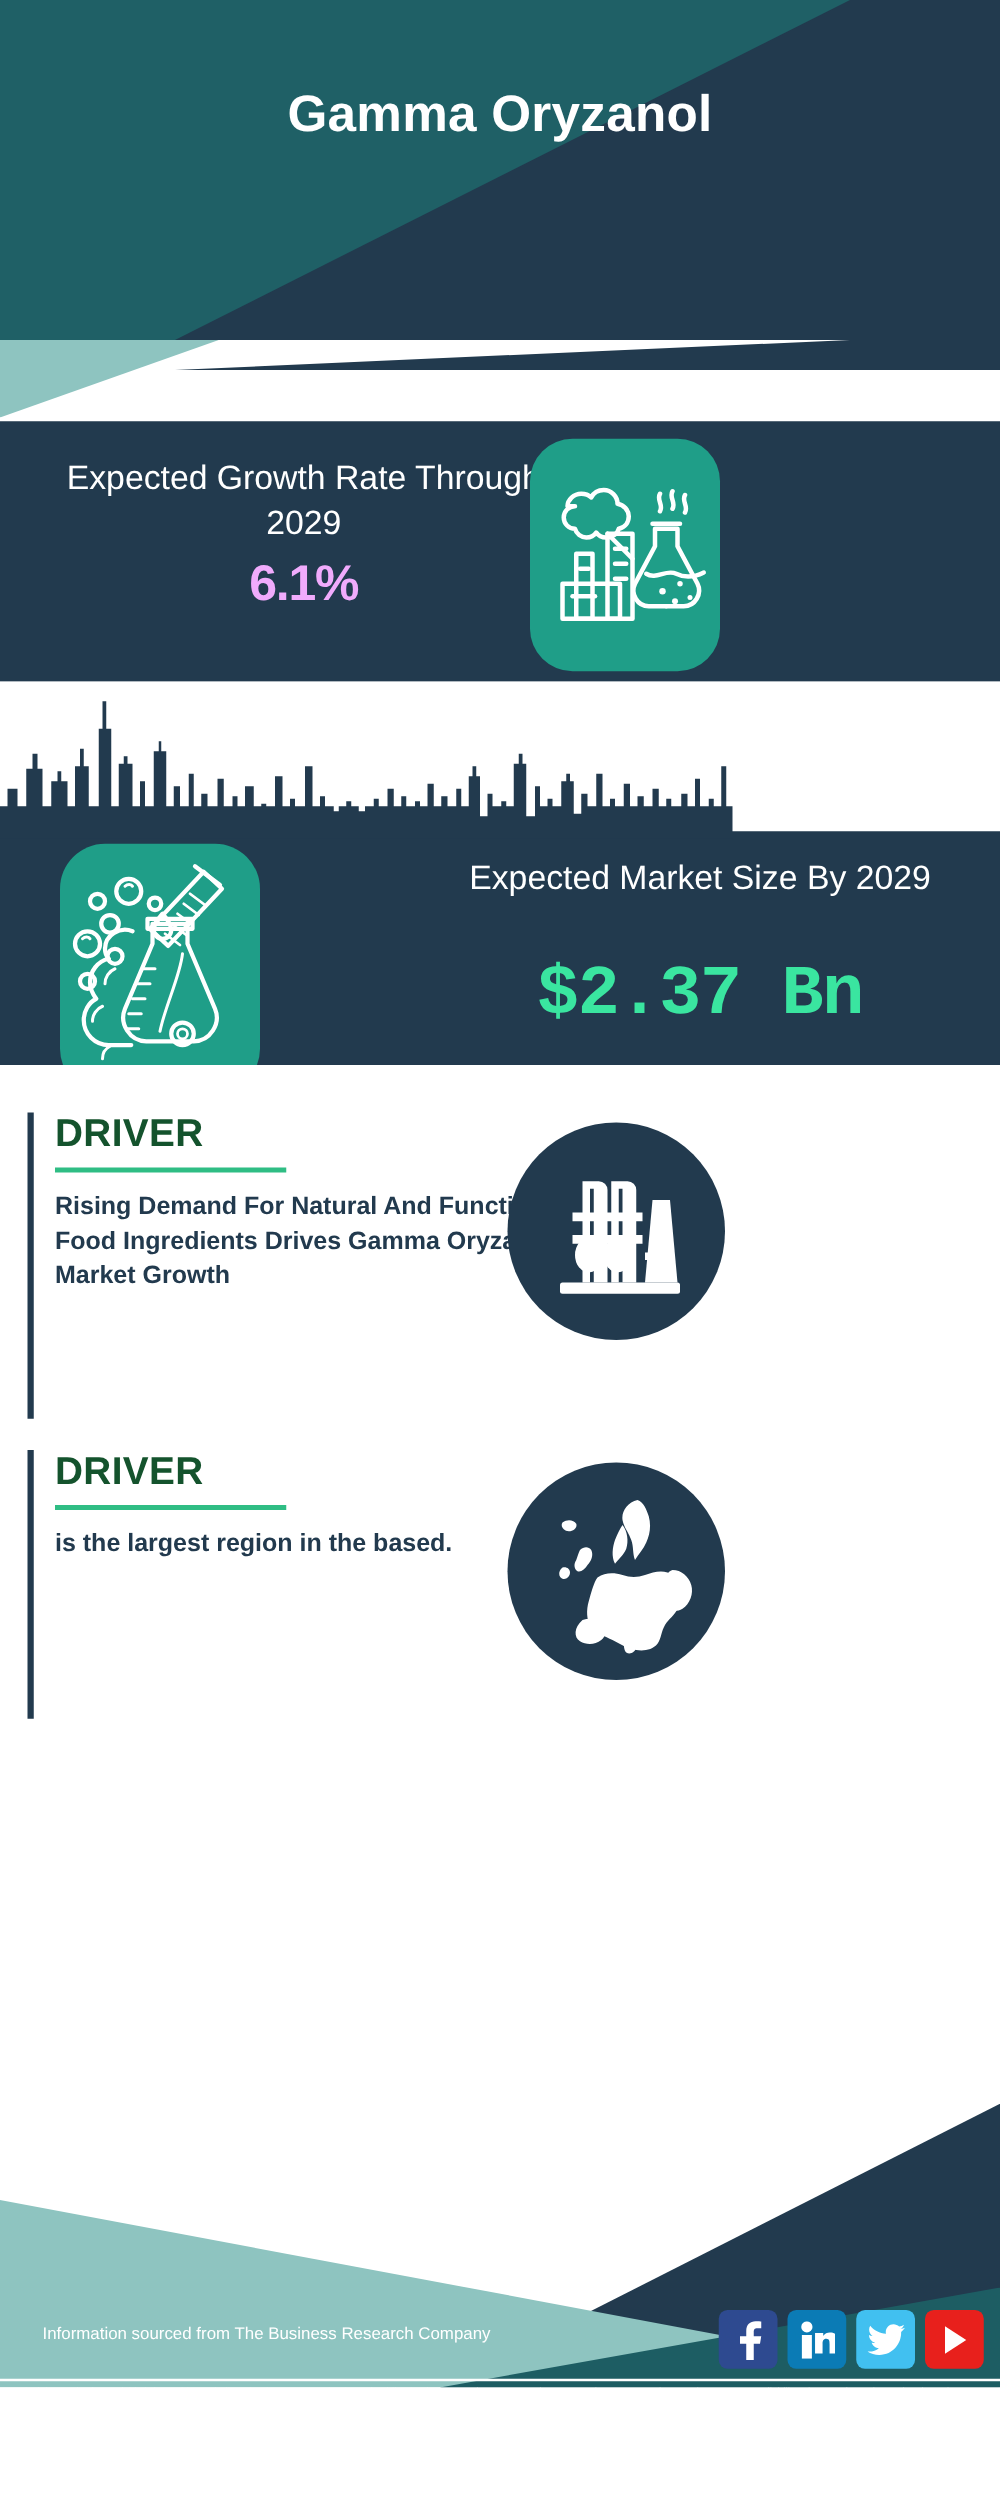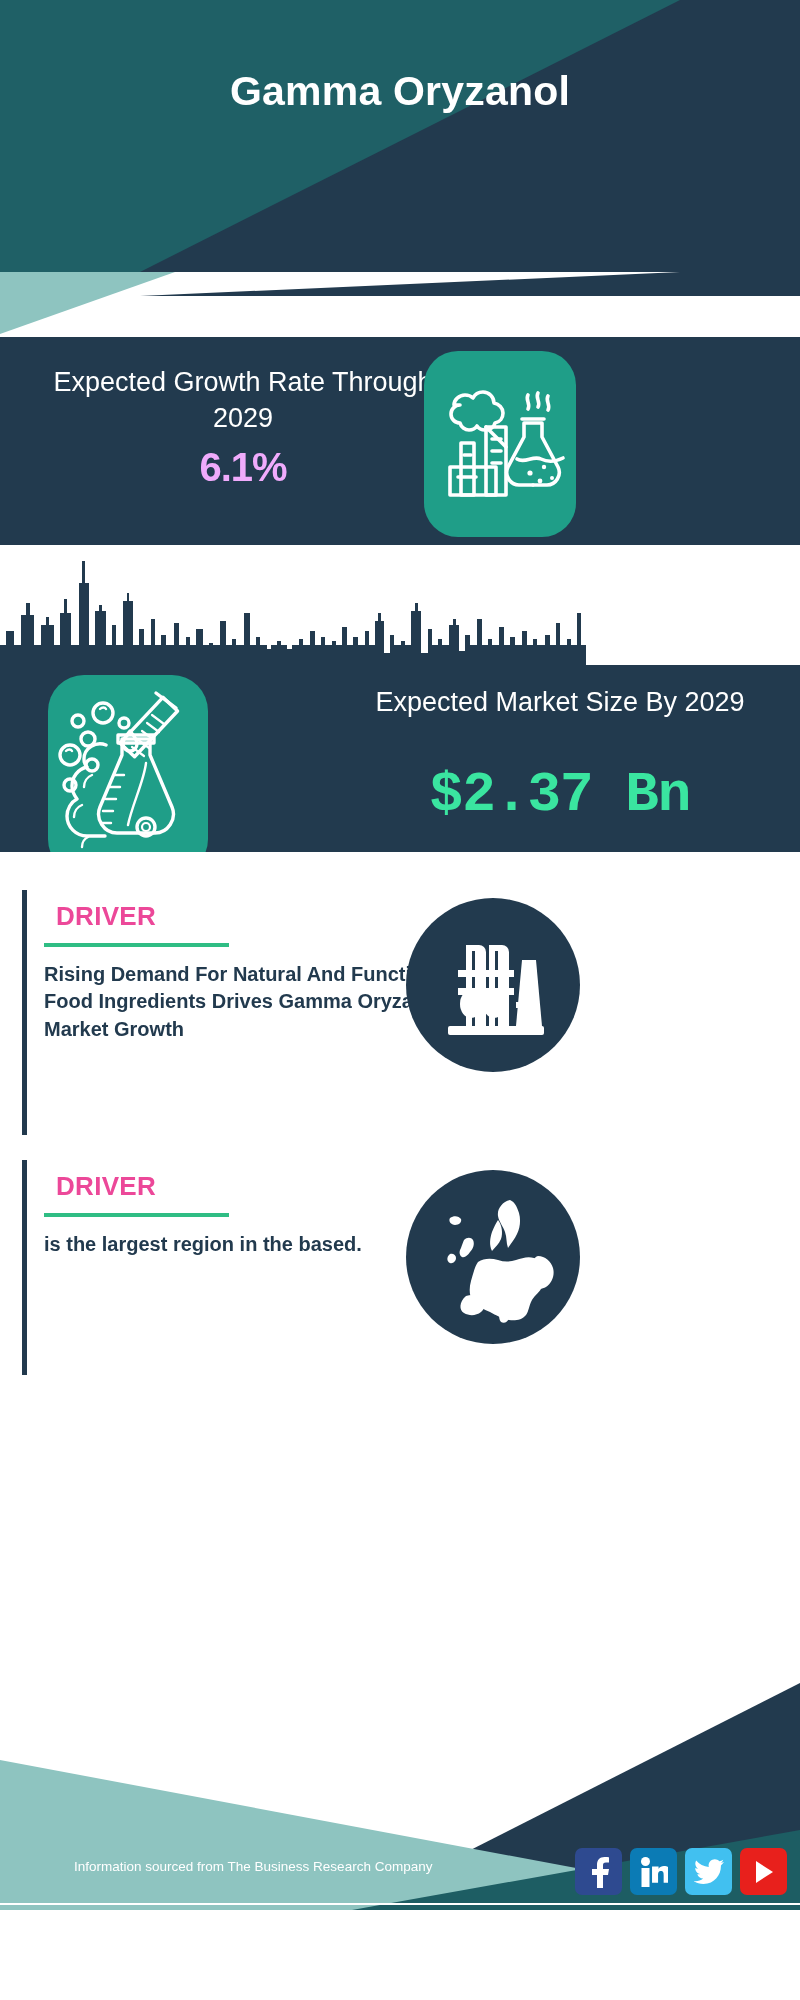--- a/index.html
+++ b/index.html
@@ -44,35 +44,35 @@
     font-size:27px;line-height:1.33;font-weight:400;}
   .size-value{position:absolute;left:330px;top:222px;width:460px;text-align:center;
     color:#3ae5a0;font-size:56px;font-weight:bold;line-height:1;letter-spacing:-1px;font-family:Liberation Mono, monospace;}
   .icon-tile.flask-tile{left:48px;top:130px;width:160px;height:200px;border-radius:36px;}
 
   
   .insights{position:absolute;left:0;top:870px;width:800px;height:780px;background:#ffffff;}
   .block{position:absolute;left:22px;width:760px;}
   .block .rule{position:absolute;left:0;top:0;width:5px;background:#223a4e;}
   .block .body{position:absolute;left:22px;top:0;width:420px;}
-  .block-title{color:#ec4899;font-size:26px;font-weight:bold;letter-spacing:0.3px;line-height:1.1;margin:12px;}
+  .block-title{color:#14532d;font-size:31px;font-weight:bold;letter-spacing:0.3px;line-height:1.1;margin:0;}
   .title-underline{width:185px;height:4px;background:#2fbd84;margin:10px 0 14px 0;}
   .block-desc{color:#223a4e;font-size:20px;font-weight:bold;line-height:1.38;margin:0;}
   .circle{position:absolute;width:174px;height:174px;border-radius:50%;background:#223a4e;}
 
   
   .footer-wrap{position:absolute;left:0;top:1650px;width:800px;height:350px;background:#ffffff;overflow:hidden;}
   .f-teal{position:absolute;left:0;top:0;width:800px;height:260px;background:#8ec4c0;
     clip-path:polygon(0 110px, 800px 260px, 0 260px);}
   .f-navy2{position:absolute;left:0;top:0;width:800px;height:260px;background:#223a4e;
     clip-path:polygon(800px 33px, 800px 260px, 352px 260px);}
   .f-overlap{position:absolute;left:0;top:0;width:800px;height:260px;background:#1d5d63;
     clip-path:polygon(352px 260px, 800px 260px, 800px 180px);}
   .f-source{position:absolute;left:34px;top:1855px;width:430px;color:#ffffff;font-size:13.5px;
-    line-height:1.72;z-index:5;margin-left:40px;}
+    line-height:1.72;z-index:5;}
   .socials{position:absolute;right:13px;top:1848px;display:flex;gap:8px;z-index:6;}
   .sbtn{width:47px;height:47px;border-radius:7px;display:flex;align-items:center;justify-content:center;}
   .s-fb{background:#2e4a90;} .s-li{background:#0b7bb5;}
   .s-tw{background:#41c0f0;} .s-yt{background:#e8201c;}
   .sbtn svg{display:block;}
   .disclaimer{position:absolute;left:0;top:1908px;width:800px;padding:0 14px;box-sizing:border-box;
     color:#ffffff;font-size:8.1px;line-height:1.58;text-align:center;z-index:5;}
   .hairline{position:absolute;left:0;top:1903px;width:800px;height:2px;background:#ffffff;z-index:6;}
 </style>
 </head>

